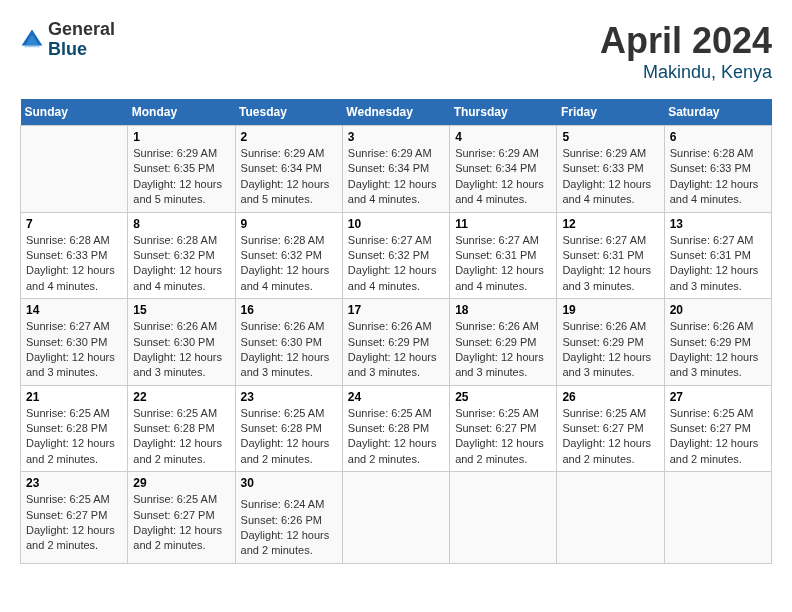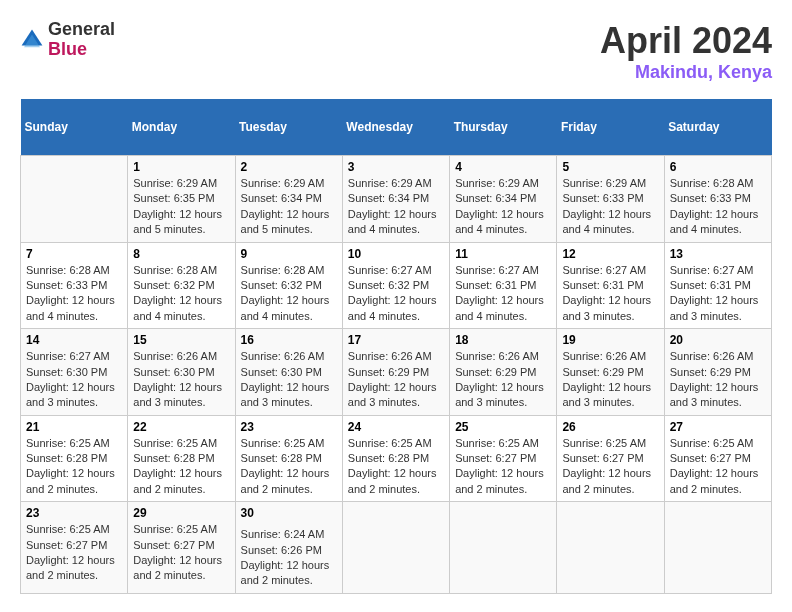--- a/index.html
+++ b/index.html
@@ -28,49 +28,49 @@
       justify-content: center;
     }
     .logo-general {
       font-size: 18px;
       font-weight: bold;
       color: #333;
     }
     .logo-blue {
       font-size: 18px;
       font-weight: bold;
-      color: #be185d;
+      color: #0c4a6e;
     }
     .logo-icon {
       width: 24px;
       height: 24px;
     }
     .title-block {
       text-align: right;
       margin-left: 7px;
     }
     .title-block h1 {
       font-size: 36px;
       font-weight: bold;
       color: #333;
     }
     .title-block h2 {
       font-size: 18px;
-      font-weight: bold;
-      color: #8b5cf6;
+      font-weight: normal;
+      color: #0c4a6e;
     }
     table {
       width: 100%;
       border-collapse: collapse;
       font-size: 11px;
     }
     thead tr th {
       background-color: #2a6db5;
       color: #fff;
-      padding: 21px 4px;
+      padding: 6px 4px;
       text-align: left;
       font-size: 12px;
       font-weight: bold;
     }
     tbody tr td {
       border: 1px solid #ccc;
       padding: 4px 5px;
       vertical-align: top;
       min-height: 70px;
     }

